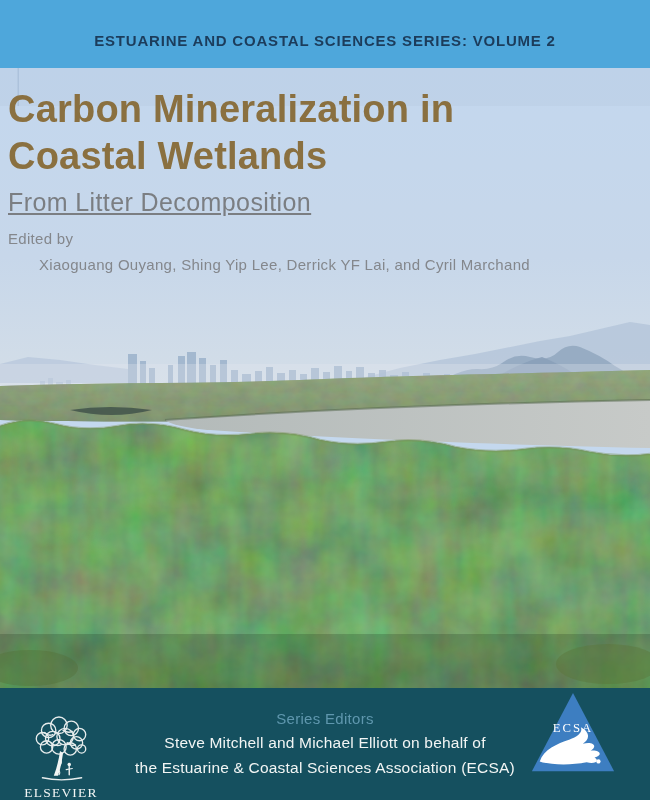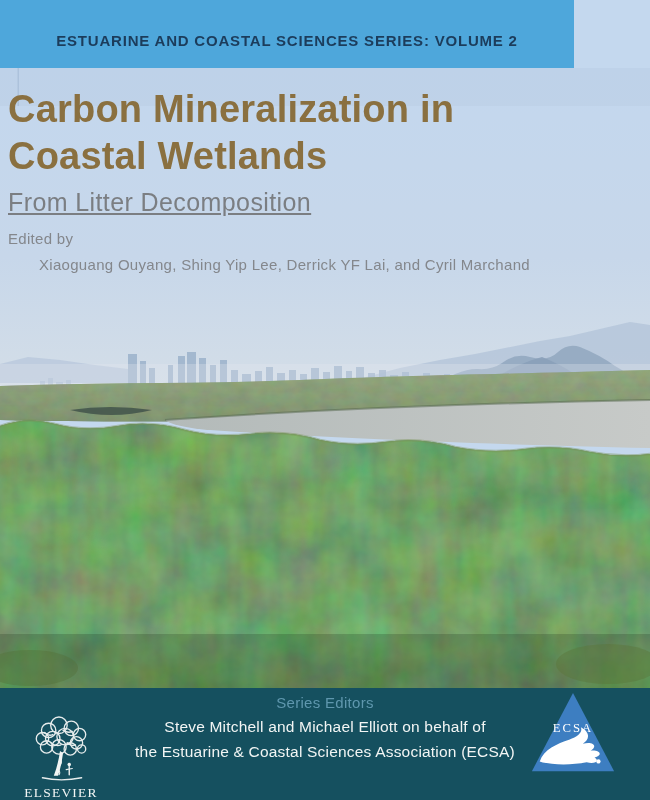--- a/index.html
+++ b/index.html
@@ -6,21 +6,21 @@
     --banner-blue:#4ea7db; --banner-text:#1c3c5b; --title-brown:#8a7040;
     --subtitle-gray:#7b7e82; --editors-gray:#84878c; --footer-teal:#15505f;
     --footer-accent:#5f97ae; --footer-text:#f2f5f4; --ecsa-blue:#3d7ec1; --sky-blue:#c4d8ee;
   }
   html,body{margin:0;padding:0;}
   body{width:650px;height:800px;overflow:hidden;background:#fff;
        font-family:"Liberation Sans",sans-serif;}
   .cover{position:relative;width:650px;height:800px;overflow:hidden;background:var(--sky-blue);}
 
   
-  .banner{position:absolute;top:0;left:0;width:574px;height:68px;
+  .banner{position:absolute;top:0;left:0;width:650px;height:68px;
           background:var(--banner-blue);display:flex;align-items:center;justify-content:center;}
   .banner-text{color:var(--banner-text);font-size:15px;font-weight:700;letter-spacing:.8px;
                padding-top:12px;}
 
   
   .photo{position:absolute;top:68px;left:0;width:650px;height:620px;}
   .scene{position:absolute;top:0;left:0;display:block;}
 
   
   .title-block{position:absolute;top:18px;left:0;width:650px;text-align:left;margin-left:8px;}
@@ -32,21 +32,21 @@
   .s-line{display:block;text-decoration:underline;}
   .edited-by{margin-top:13px;color:var(--editors-gray);font-size:15px;letter-spacing:.3px;}
   .editors{margin-top:9px;color:var(--editors-gray);font-size:15px;letter-spacing:.3px;padding-left:31px;}
 
   
   .footer{position:absolute;left:0;bottom:0;width:650px;height:112px;background:var(--footer-teal);
           display:flex;align-items:flex-start;}
   .elsevier{width:122px;display:flex;flex-direction:column;align-items:center;padding-top:28px;}
   .elsevier-word{color:var(--footer-text);font-family:"Liberation Serif",serif;font-size:13.5px;
                  letter-spacing:1.2px;margin-top:1px;}
-  .footer-center{flex:1;text-align:center;padding-top:6px;}
+  .footer-center{flex:1;text-align:center;padding-top:22px;}
   .se-label{color:var(--footer-accent);font-size:15px;letter-spacing:.3px;margin-bottom:7px;}
   .se-line{color:var(--footer-text);font-size:15.5px;letter-spacing:.2px;margin-bottom:7px;}
   .ecsa{width:122px;display:flex;justify-content:flex-start;padding-top:0;}
 </style>
 </head>
 <body>
 
 <div class="cover">
 
   <header class="banner">

